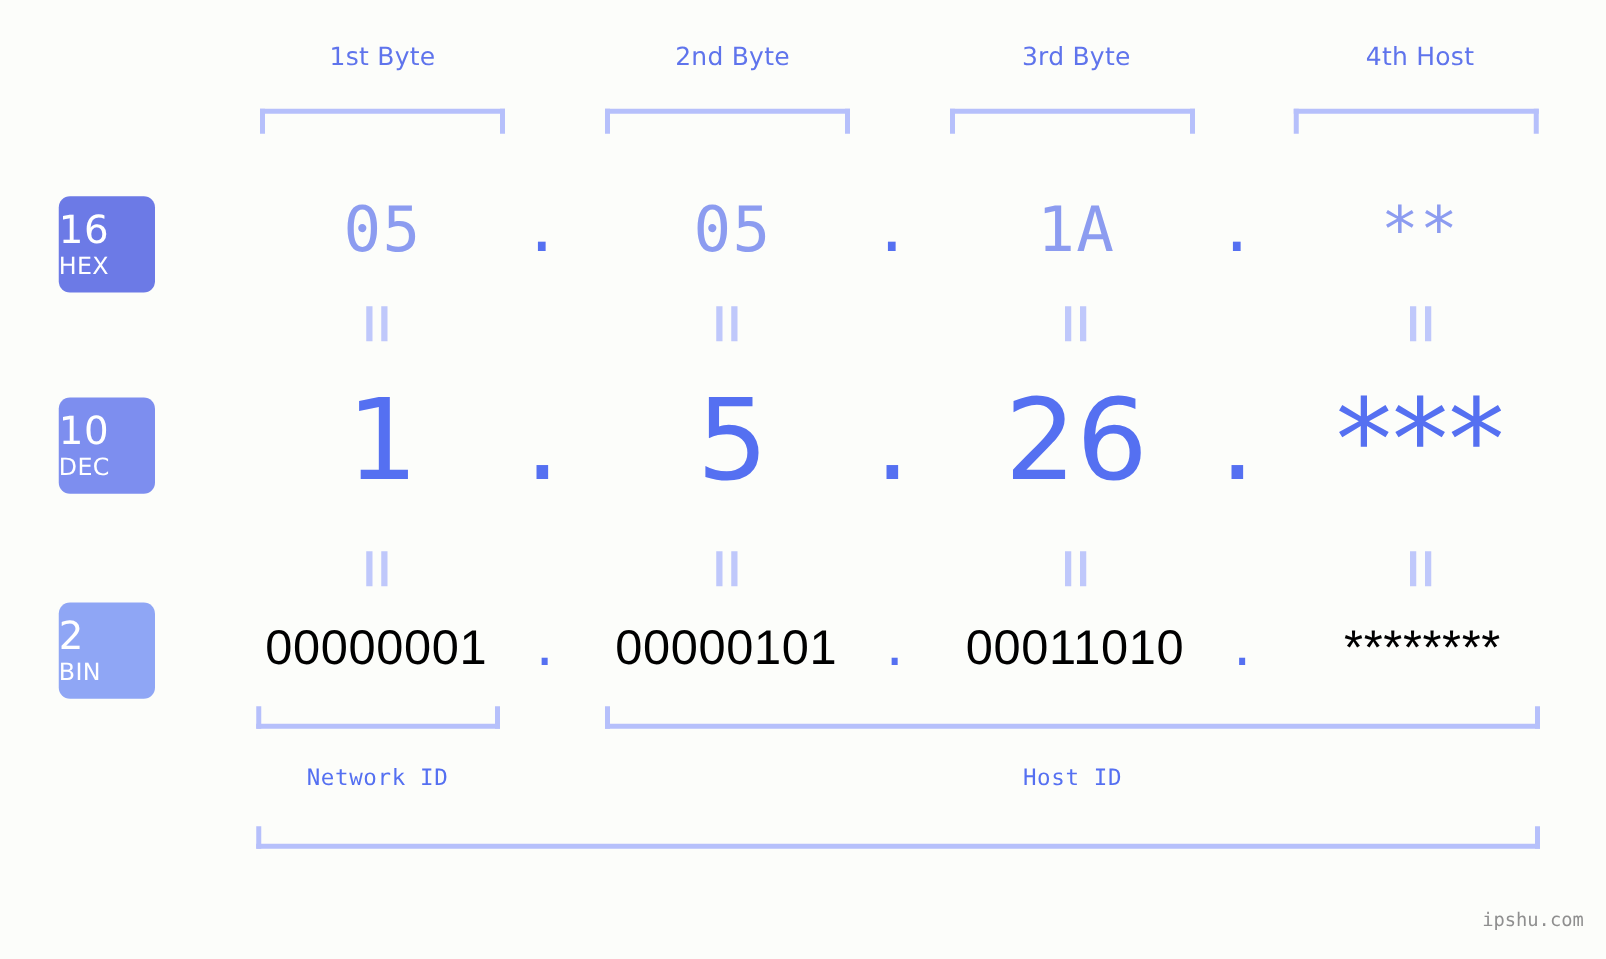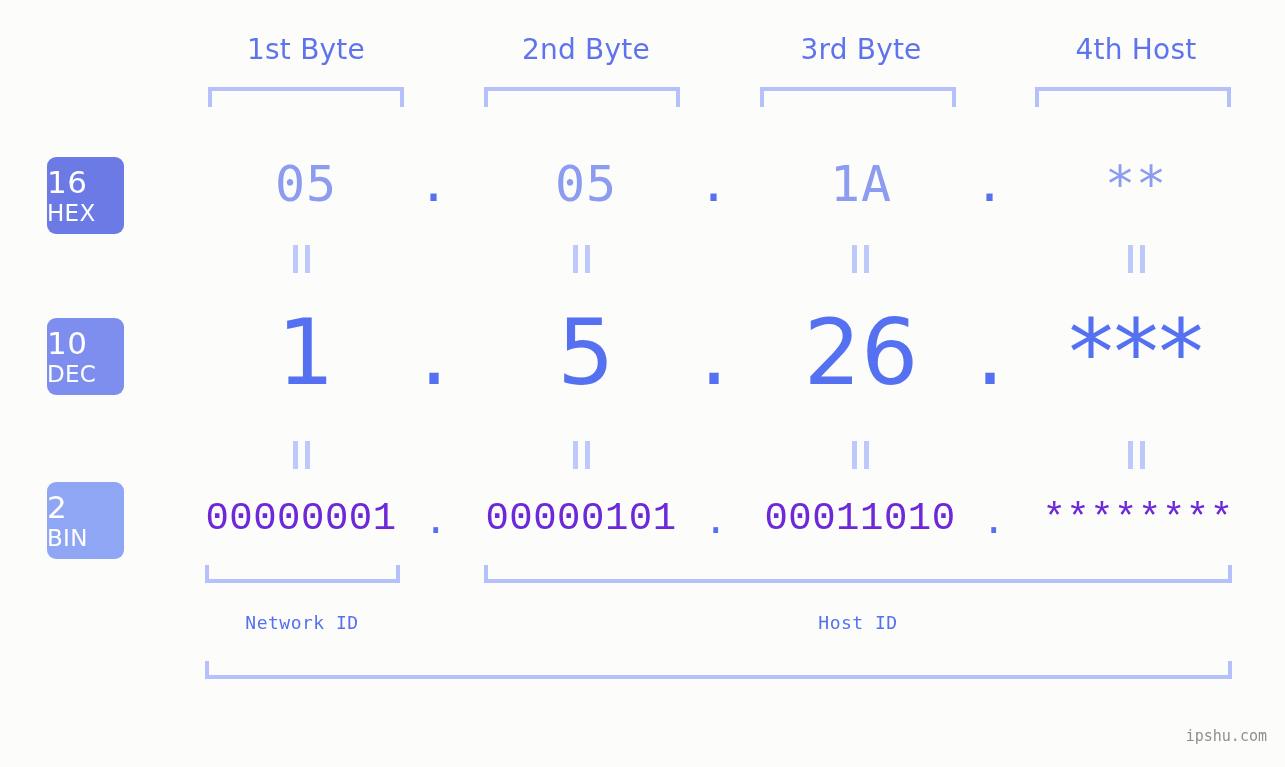--- a/index.html
+++ b/index.html
@@ -18,21 +18,21 @@
     width: 1285px;
     height: 767px;
   }
 
   
   .byte-header {
     position: absolute;
     top: 33px;
     text-align: center;
     font-family: "DejaVu Sans", sans-serif;
-    font-size: 28px;
+    font-size: 20px;
     color: #5f74ec;
     letter-spacing: 0.2px;
     white-space: nowrap;
   }
 
   
   .bracket-top {
     position: absolute;
     height: 20px;
     border-top: 4px solid #b6c0fb;
@@ -63,21 +63,21 @@
     justify-content: center;
     font-family: "DejaVu Sans", sans-serif;
     line-height: 1;
   }
   .badge .badge-num {
     font-size: 31px;
     font-weight: 400;
     letter-spacing: 0.5px;
   }
   .badge .badge-name {
-    font-size: 23px;
+    font-size: 19px;
     font-weight: 400;
     margin-top: 4px;
     letter-spacing: 0.3px;
   }
   #badge-hex { top: 157px; background: #6c7ae6; }
   #badge-dec { top: 318px; background: #7d8eef; }
   #badge-bin { top: 482px; background: #8fa6f5; }
 
   
   .val {
@@ -108,23 +108,23 @@
     letter-spacing: 0px;
   }
   .row-dec .dot {
     font-family: "DejaVu Sans", sans-serif;
     font-size: 90px;
     color: #5570f1;
     top: 300px;
   }
 
   .row-bin .val {
-    font-family: Liberation Mono, monospace;
+    font-family: Liberation Sans, sans-serif;
     font-size: 39px;
-    color: #6d28d9;
+    color: #000000;
     top: 497px;
     letter-spacing: 0.5px;
   }
   .row-bin .dot {
     font-family: "DejaVu Sans Mono", monospace;
     font-size: 39px;
     color: #5570f1;
     top: 497px;
   }
 

